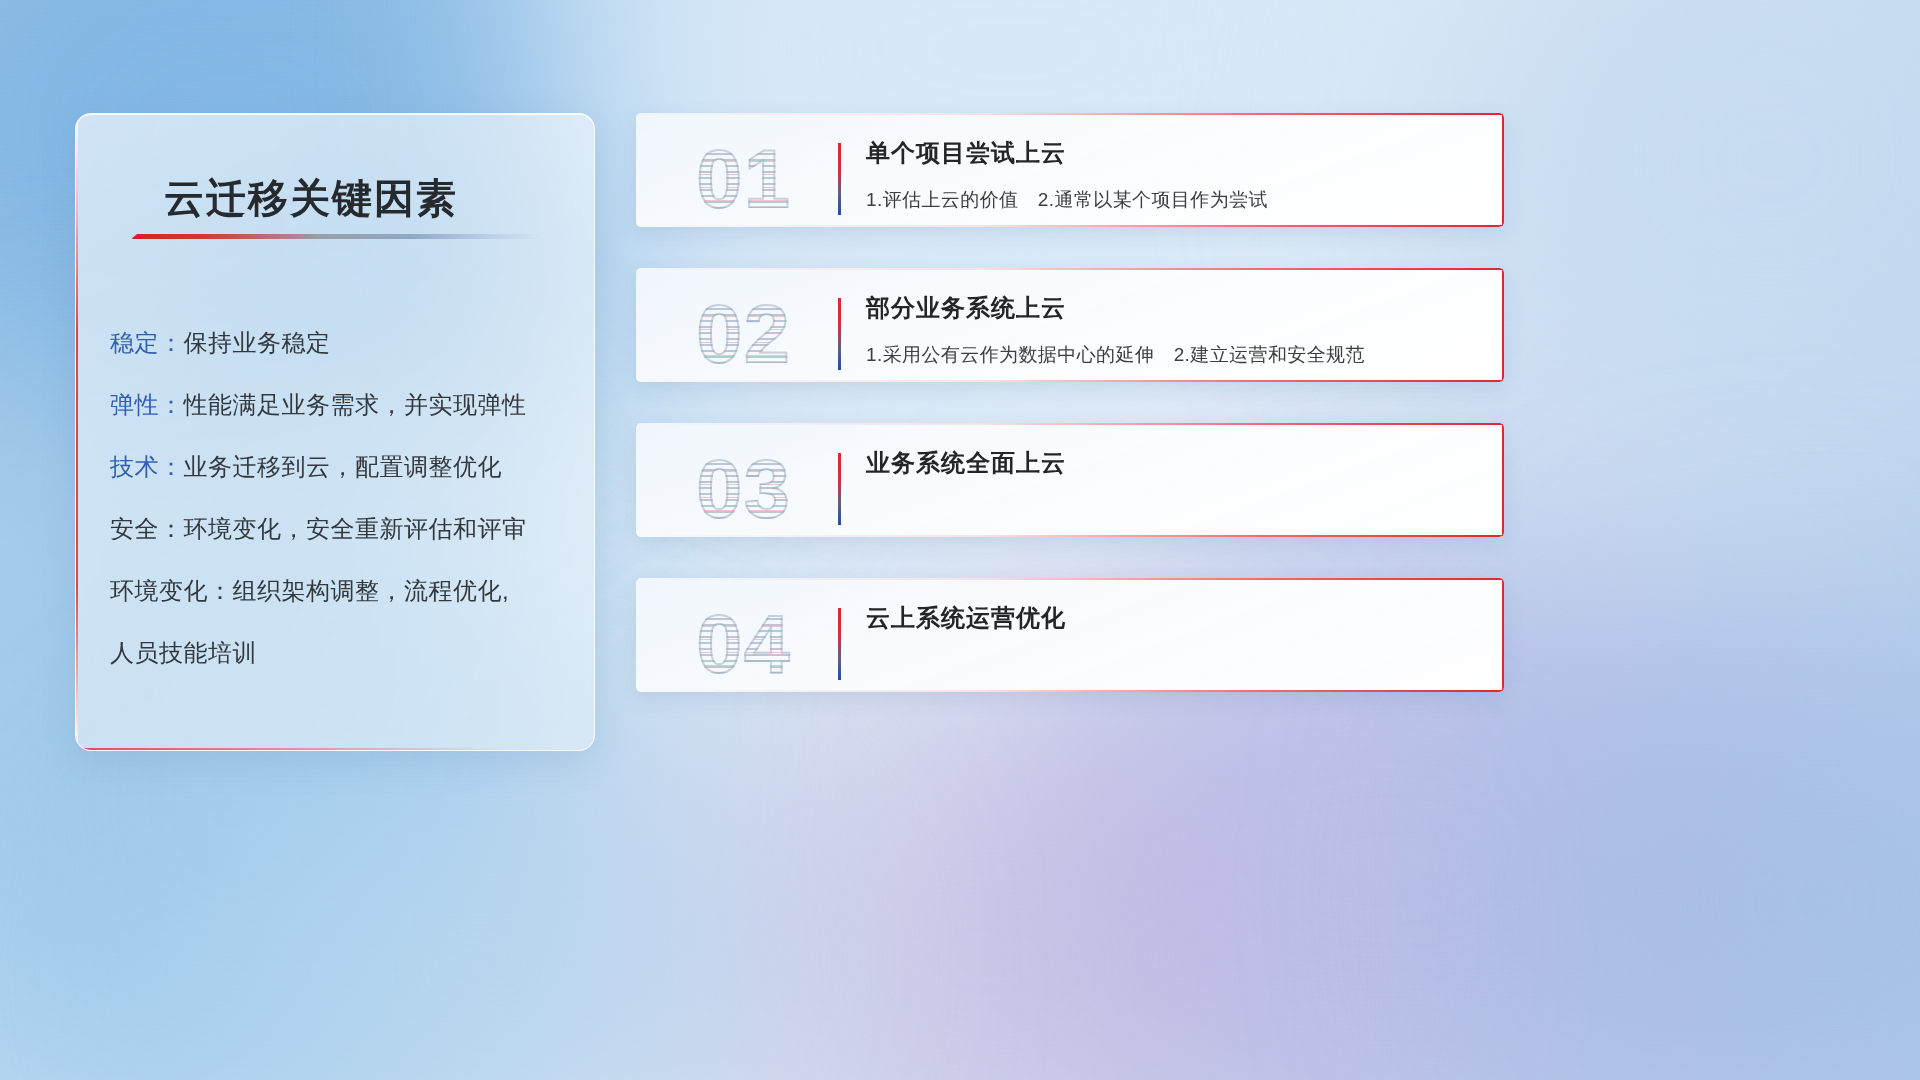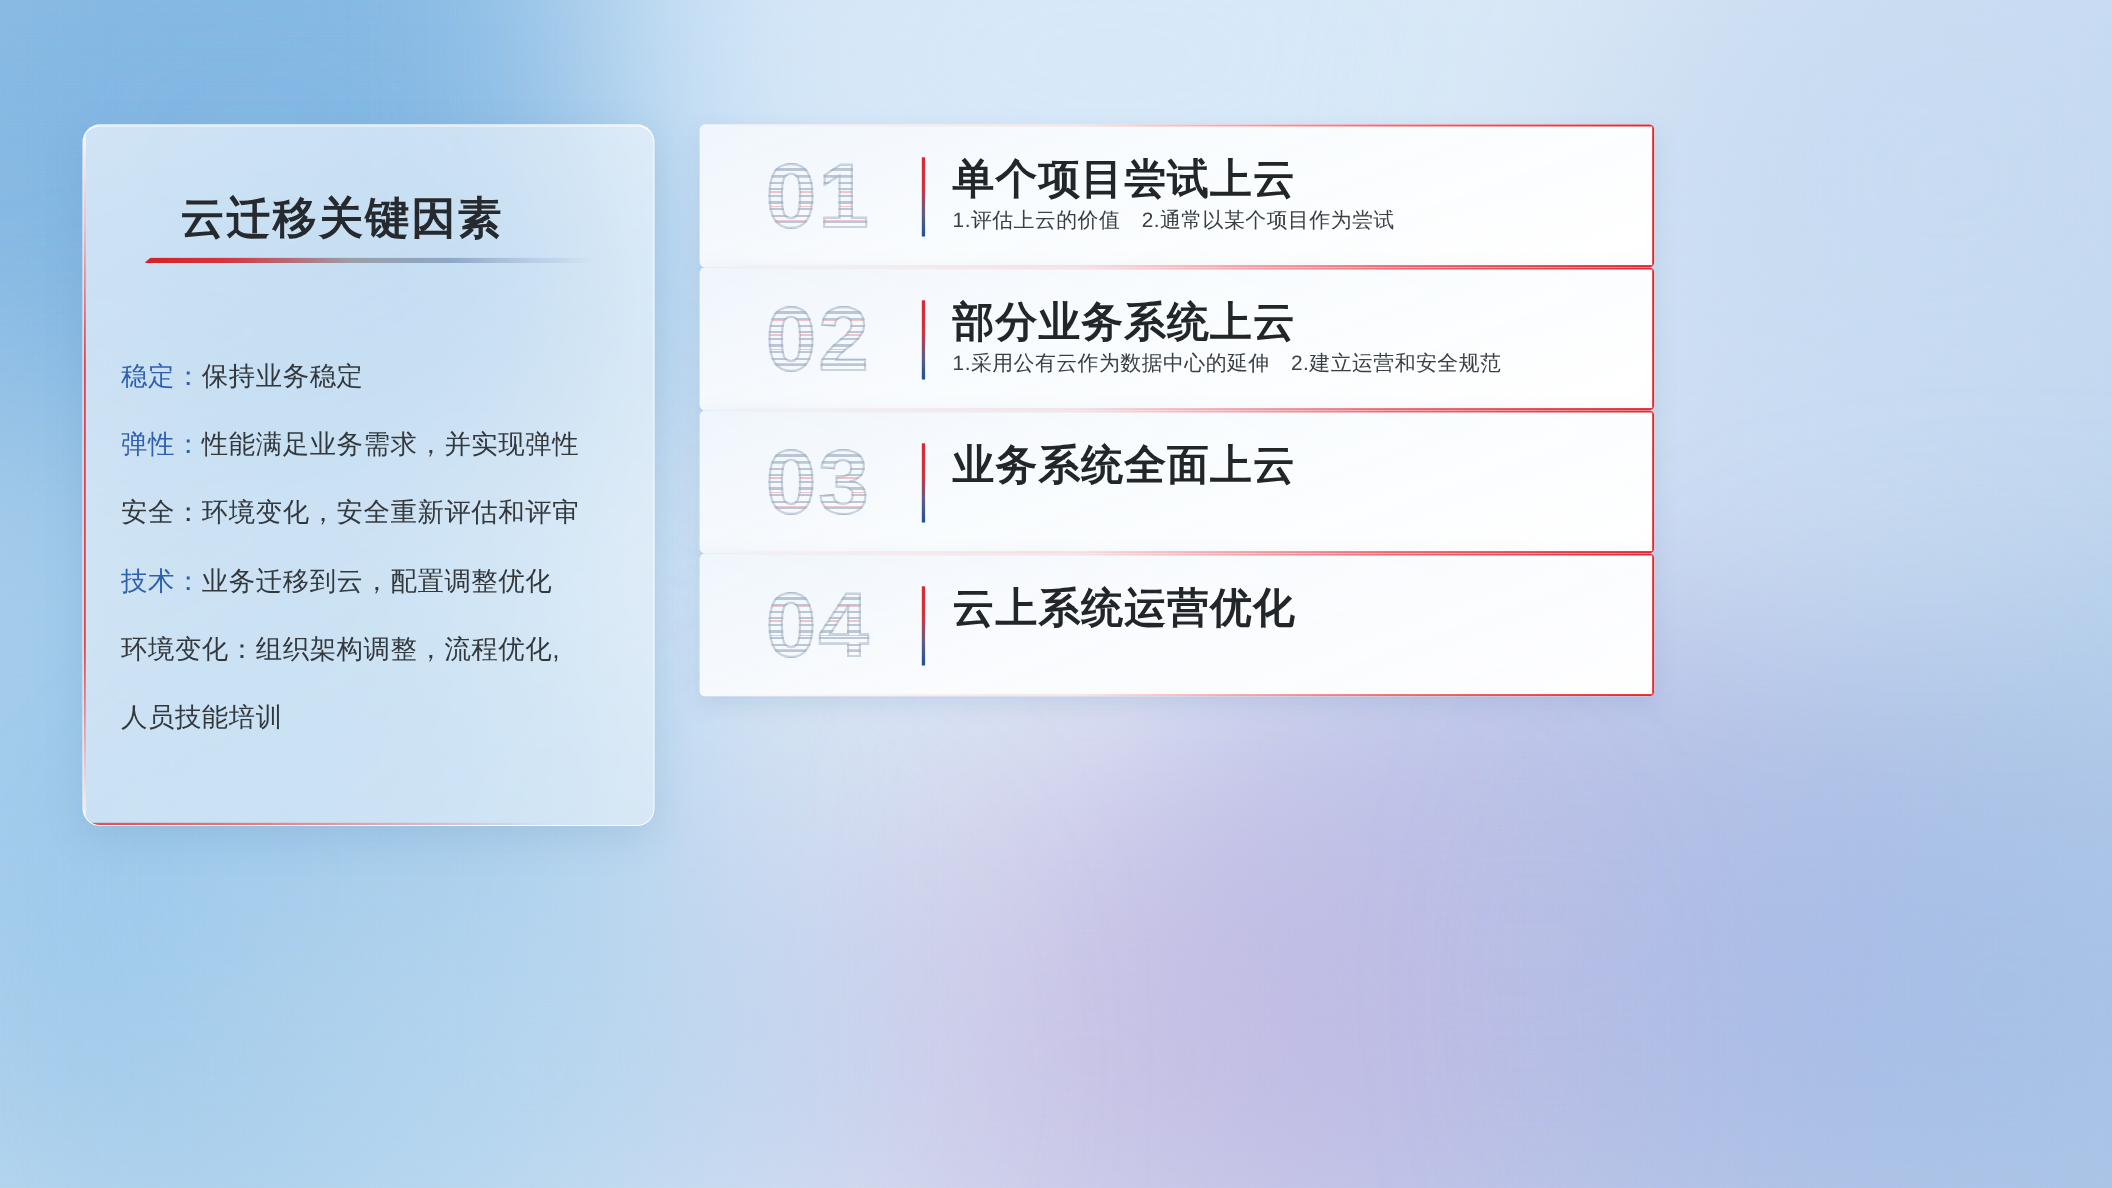--- a/index.html
+++ b/index.html
@@ -68,21 +68,21 @@
     font-size:24px; color:#33383d; letter-spacing:.5px;
     padding:0 34px 0 34px; line-height:62px; white-space:nowrap;
   }
   .factor-key { font-weight:400; }
   .factor-key.accent { color:#2f5fae; }
   .factor-key.plain  { color:#33383d; }
 
   
   #cards { position:absolute; left:636px; top:113px; width:868px; }
   .step-card {
-    position:relative; height:130px; 
+    position:relative; height:114px; margin-bottom:41px;
     border-radius:5px;
     background:linear-gradient(160deg, rgba(242,247,252,.94) 0%, rgba(250,252,254,.97) 42%, rgba(255,255,255,.99) 100%);
     box-shadow:0 7px 20px rgba(96,128,172,.17);
     overflow:hidden;
   }
   .step-card::before {
     content:""; position:absolute; left:0; right:0; top:0; height:2px;
     background:linear-gradient(90deg, rgba(255,255,255,0) 0%, rgba(246,205,208,.55) 40%, #ef6b74 72%, #e02730 100%);
   }
   .step-card::after {
@@ -113,21 +113,21 @@
     user-select:none;
   }
 
   .card-divider {
     position:absolute; left:202px; top:30px; width:3px; height:72px;
     background:linear-gradient(180deg,#e0262f 0%,#d0333f 40%,#5a5f86 72%,#1f4f9e 100%);
   }
 
   .card-title {
     position:absolute; left:230px; top:24px;
-    font-size:38px; font-weight:700; color:#222629; letter-spacing:1px;
+    font-size:24px; font-weight:700; color:#222629; letter-spacing:1px;
   }
   .card-sub {
     position:absolute; left:230px; top:74px;
     font-size:19px; color:#3a3f45; letter-spacing:.4px; white-space:nowrap;
   }
 </style>
 </head>
 <body>
 
 <div id="bg">
@@ -142,22 +142,22 @@
   <div class="bg-blob blob-h"></div>
   <div class="bg-layer bg-noise"></div>
 </div>
 
 <section id="left-panel">
   <h1 class="panel-title">云迁移关键因素</h1>
   <div class="title-rule"></div>
   <div class="factor-list">
       <div class="factor-line"><span class="factor-key accent">稳定：</span><span class="factor-val">保持业务稳定</span></div>
       <div class="factor-line"><span class="factor-key accent">弹性：</span><span class="factor-val">性能满足业务需求，并实现弹性</span></div>
+      <div class="factor-line"><span class="factor-key accent">技术：</span><span class="factor-val">业务迁移到云，配置调整优化</span></div>
       <div class="factor-line"><span class="factor-key plain">安全：</span><span class="factor-val">环境变化，安全重新评估和评审</span></div>
-      <div class="factor-line"><span class="factor-key accent">技术：</span><span class="factor-val">业务迁移到云，配置调整优化</span></div>
       <div class="factor-line"><span class="factor-key plain">环境变化：</span><span class="factor-val">组织架构调整，流程优化,</span></div>
       <div class="factor-line"><span class="factor-key plain"></span><span class="factor-val">人员技能培训</span></div>
     </div>
 </section>
 
 <section id="cards">
     <article class="step-card">
       <span class="card-edge-r"></span>
       <span class="step-number">01</span>
       <span class="step-number-tint">01</span>

